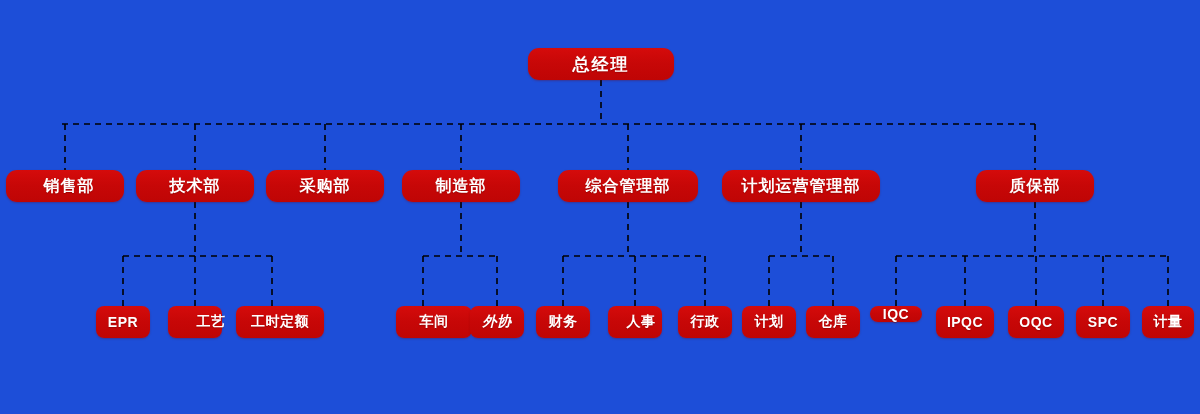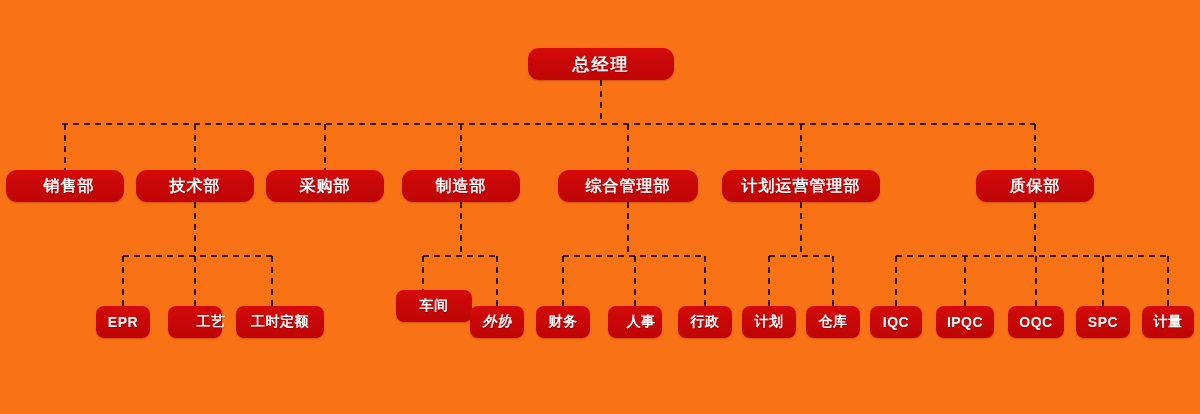--- a/index.html
+++ b/index.html
@@ -7,21 +7,21 @@
     padding: 0;
     background: #ffffff;
   }
   body {
     font-family: "Liberation Sans", "DejaVu Sans", sans-serif;
   }
   #chart-canvas {
     position: relative;
     width: 1200px;
     height: 414px;
-    background: #f97316;
+    background: #1d4ed8;
     overflow: hidden;
   }
   #edge-layer {
     position: absolute;
     left: 0;
     top: 0;
     width: 1200px;
     height: 414px;
     pointer-events: none;
   }
@@ -135,42 +135,42 @@
       </div>
       <div class="node level-3" style="left: 96px; top: 306px; width: 54px; height: 32px;">
         <span>EPR</span>
       </div>
       <div class="node level-3" style="left: 168px; top: 306px; width: 54px; height: 32px; padding-left: 32px;">
         <span>工艺</span>
       </div>
       <div class="node level-3" style="left: 236px; top: 306px; width: 88px; height: 32px;">
         <span>工时定额</span>
       </div>
-      <div class="node level-3" style="left: 396px; top: 290px; width: 76px; height: 32px; align-items: center;">
+      <div class="node level-3" style="left: 396px; top: 306px; width: 76px; height: 32px; align-items: center;">
         <span>车间</span>
       </div>
       <div class="node level-3" style="left: 470px; top: 306px; width: 54px; height: 32px; font-style: italic;">
         <span>外协</span>
       </div>
       <div class="node level-3" style="left: 536px; top: 306px; width: 54px; height: 32px;">
         <span>财务</span>
       </div>
       <div class="node level-3" style="left: 608px; top: 306px; width: 54px; height: 32px; padding-left: 12px;">
         <span>人事</span>
       </div>
       <div class="node level-3" style="left: 678px; top: 306px; width: 54px; height: 32px;">
         <span>行政</span>
       </div>
       <div class="node level-3" style="left: 742px; top: 306px; width: 54px; height: 32px;">
         <span>计划</span>
       </div>
       <div class="node level-3" style="left: 806px; top: 306px; width: 54px; height: 32px;">
         <span>仓库</span>
       </div>
-      <div class="node level-3" style="left: 870px; top: 306px; width: 52px; height: 32px;">
+      <div class="node level-3" style="left: 870px; top: 306px; width: 52px; height: 16px;">
         <span>IQC</span>
       </div>
       <div class="node level-3" style="left: 936px; top: 306px; width: 58px; height: 32px;">
         <span>IPQC</span>
       </div>
       <div class="node level-3" style="left: 1008px; top: 306px; width: 56px; height: 32px;">
         <span>OQC</span>
       </div>
       <div class="node level-3" style="left: 1076px; top: 306px; width: 54px; height: 32px;">
         <span>SPC</span>

